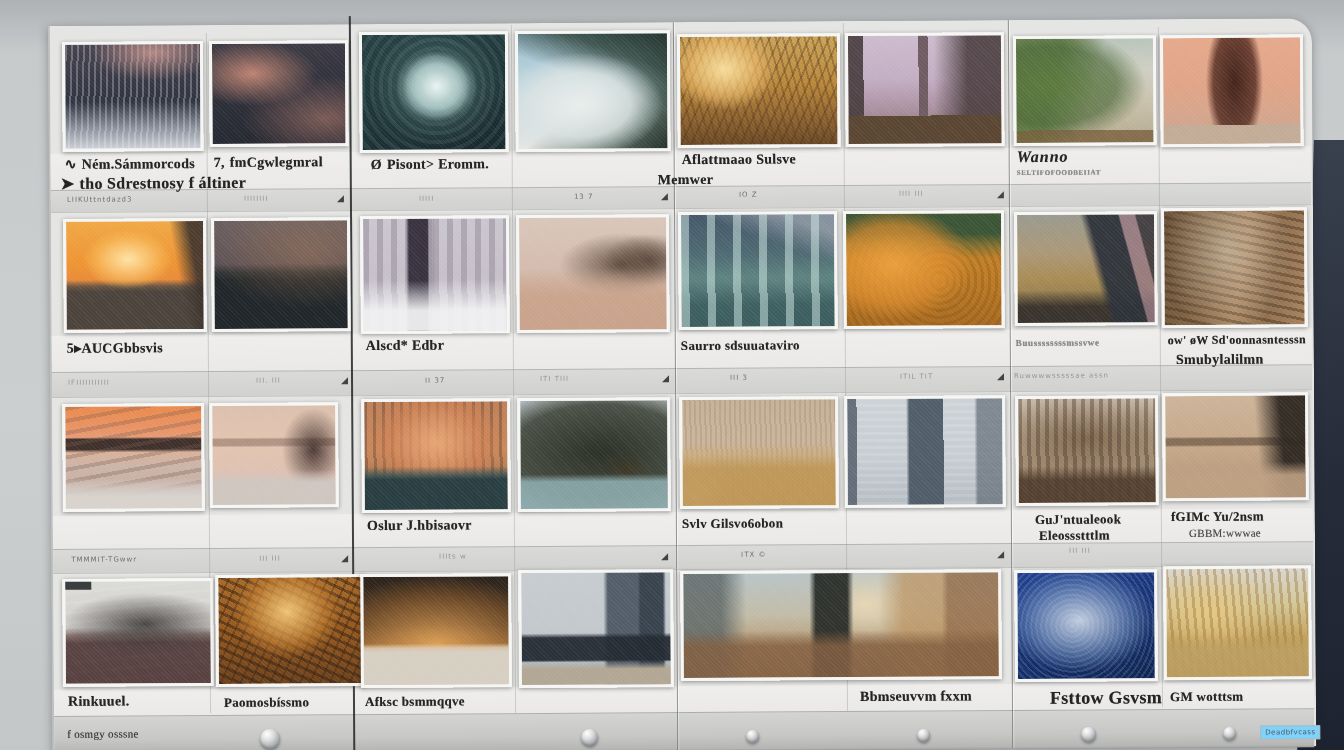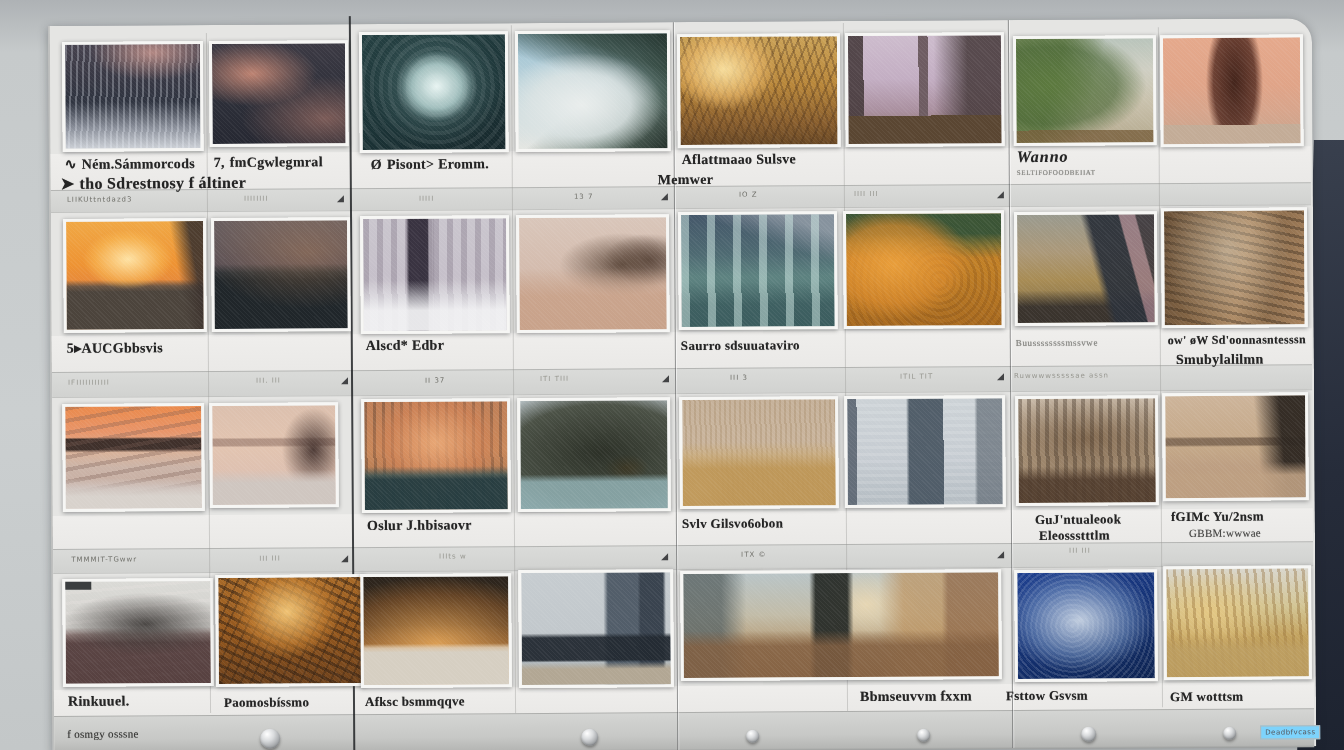--- a/index.html
+++ b/index.html
@@ -25,21 +25,21 @@
              box-shadow:1px 0 0 rgba(255,255,255,.55);}
   .vline-soft{position:absolute;width:1px;background:rgba(150,150,148,.38);}
   .thumb{position:absolute;border:3px solid #f6f6f4;box-sizing:border-box;
          box-shadow:0 1px 4px rgba(35,37,40,.45);}
   .thumb::after{content:"";position:absolute;inset:0;
          background:repeating-linear-gradient(45deg,rgba(255,255,255,.05) 0 1px,transparent 1px 3px);}
   .cap{position:absolute;font-family:"Liberation Serif",serif;font-size:14px;color:#242424;
        font-weight:600;letter-spacing:.3px;white-space:nowrap;
        text-shadow:0 0 .7px rgba(20,20,20,.45);}
   .cap-sm{font-size:11px;font-weight:400;color:#4a4a48;}
-  .cap-faint{font-size:9px;font-weight:400;color:#8b8b86;letter-spacing:.6px;}
+  .cap-faint{font-size:9px;font-weight:700;color:#8b8b86;letter-spacing:.6px;}
   .cap-script{font-style:italic;font-size:16px;font-weight:700;letter-spacing:1px;}
   .pfx{display:inline-block;margin-right:5px;}
   .ft{position:absolute;font:7px "DejaVu Sans",sans-serif;color:#96968f;
       letter-spacing:1px;white-space:nowrap;}
   .ft-dk{color:#6f6f69;}
   .tri{position:absolute;width:0;height:0;border-left:7px solid transparent;
        border-bottom:7px solid rgba(40,41,43,.85);}
   .pin{position:absolute;border-radius:50%;
        background:radial-gradient(circle at 35% 28%,#ffffff,#d9dbdd 35%,#9ea1a4 72%,#6e7175 100%);
        box-shadow:0 2px 3px rgba(0,0,0,.35), inset 0 -1px 2px rgba(0,0,0,.18);}
@@ -134,21 +134,21 @@
     <div class="cap cap-script" style="left:1018px;top:150px;">Wanno</div>
     <div class="cap cap-faint" style="left:1018px;top:171px;font-size:7px;">SELTIFOFOODBEIIAT</div>
 
     <div class="ft ft-dk" style="left:68px;top:192px;">LIIKUttntdazd3</div>
     <div class="ft" style="left:245px;top:192px;">IIIIIIII</div>
     <div class="tri" style="left:338px;top:193px;"></div>
     <div class="ft" style="left:420px;top:193px;">IIIII</div>
     <div class="ft ft-dk" style="left:575px;top:192px;text-align:center;">13 7</div>
     <div class="tri" style="left:662px;top:193px;"></div>
     <div class="ft ft-dk" style="left:740px;top:191px;">IO Z</div>
-    <div class="ft" style="left:855px;top:191px;">IIII III</div>
+    <div class="ft" style="left:900px;top:191px;">IIII III</div>
     <div class="tri" style="left:998px;top:193px;"></div>
 
     <div class="thumb p-orangesunset" style="left:64px;top:215px;width:143px;height:114px;"></div>
     <div class="thumb p-darkwave" style="left:212px;top:215px;width:139px;height:114px;"></div>
     <div class="thumb p-mistyskyline" style="left:361px;top:214px;width:149px;height:118px;"></div>
     <div class="thumb p-pinkcoast" style="left:517px;top:214px;width:153px;height:118px;"></div>
     <div class="thumb p-teallake" style="left:679px;top:212px;width:159px;height:118px;"></div>
     <div class="thumb p-autumnorange" style="left:844px;top:212px;width:161px;height:118px;"></div>
     <div class="thumb p-autumnbarn" style="left:1015px;top:214px;width:143px;height:114px;"></div>
     <div class="thumb p-fisheye" style="left:1162px;top:211px;width:146px;height:120px;"></div>
@@ -203,21 +203,21 @@
     <div class="thumb p-horizonglow" style="left:359px;top:572px;width:151px;height:114px;"></div>
     <div class="thumb p-greycity" style="left:517px;top:569px;width:155px;height:118px;"></div>
     <div class="thumb p-panorama" style="left:679px;top:571px;width:321px;height:110px;"></div>
     <div class="thumb p-bluewater" style="left:1013px;top:572px;width:143px;height:112px;"></div>
     <div class="thumb p-goldautumn" style="left:1162px;top:569px;width:148px;height:114px;"></div>
 
     <div class="cap" style="left:66px;top:690px;">Rinkuuel.</div>
     <div class="cap" style="left:222px;top:692px;font-size:13px;">Paomosbíssmo</div>
     <div class="cap" style="left:363px;top:692px;font-size:13px;">Afksc bsmmqqve</div>
     <div class="cap" style="left:858px;top:690px;">Bbmseuvvm fxxm</div>
-    <div class="cap" style="left:1004px;top:690px;font-size:13px;">Fsttow Gsvsm</div>
+    <div class="cap" style="left:1048px;top:690px;font-size:18px;">Fsttow Gsvsm</div>
     <div class="cap" style="left:1168px;top:692px;font-size:13px;">GM wotttsm</div>
 
     <div class="cap" style="left:65px;top:724px;font-size:11px;font-weight:400;color:#3a3a38;">f osmgy osssne</div>
     <div class="pin" style="left:258px;top:726px;width:20px;height:20px;"></div>
     <div class="pin" style="left:579px;top:728px;width:17px;height:17px;"></div>
     <div class="pin" style="left:744px;top:730px;width:13px;height:13px;"></div>
     <div class="pin" style="left:915px;top:730px;width:13px;height:13px;"></div>
     <div class="pin" style="left:1079px;top:729px;width:15px;height:15px;"></div>
     <div class="pin" style="left:1221px;top:730px;width:13px;height:13px;"></div>
     <div class="taglabel" style="left:1258px;top:729px;">Deadbfvcass</div>

